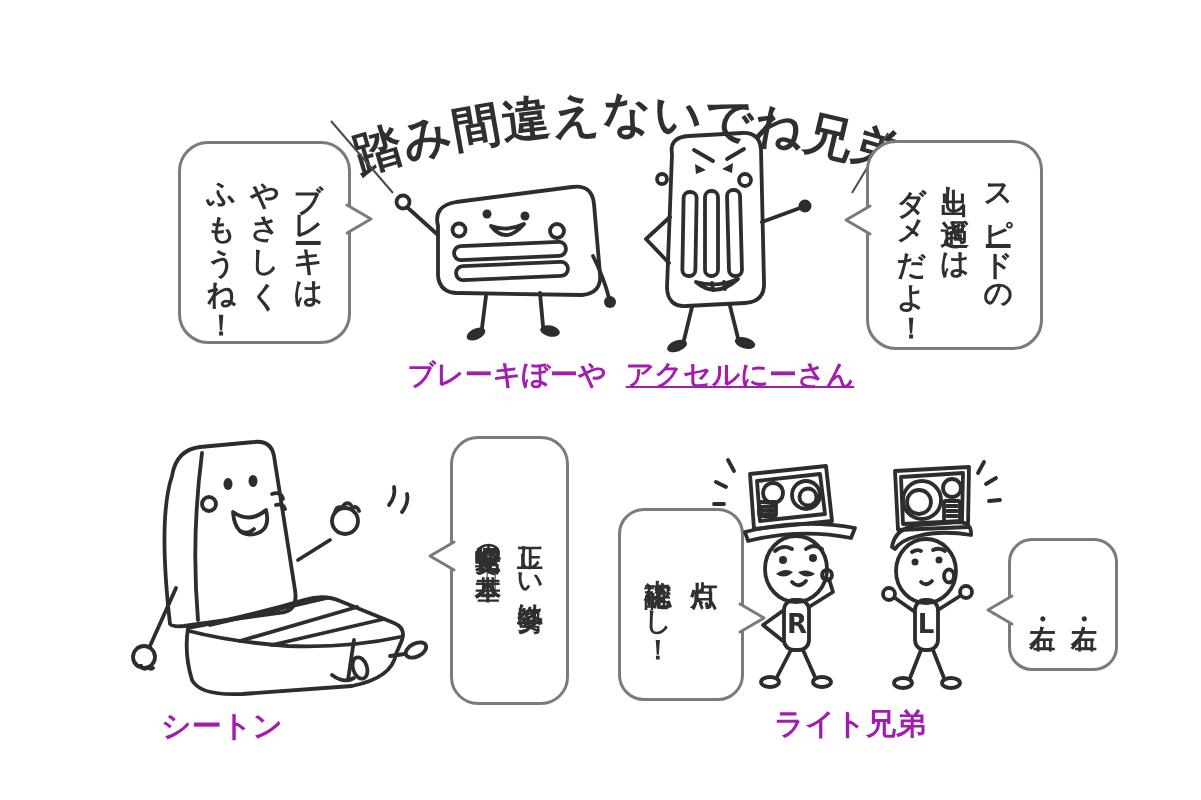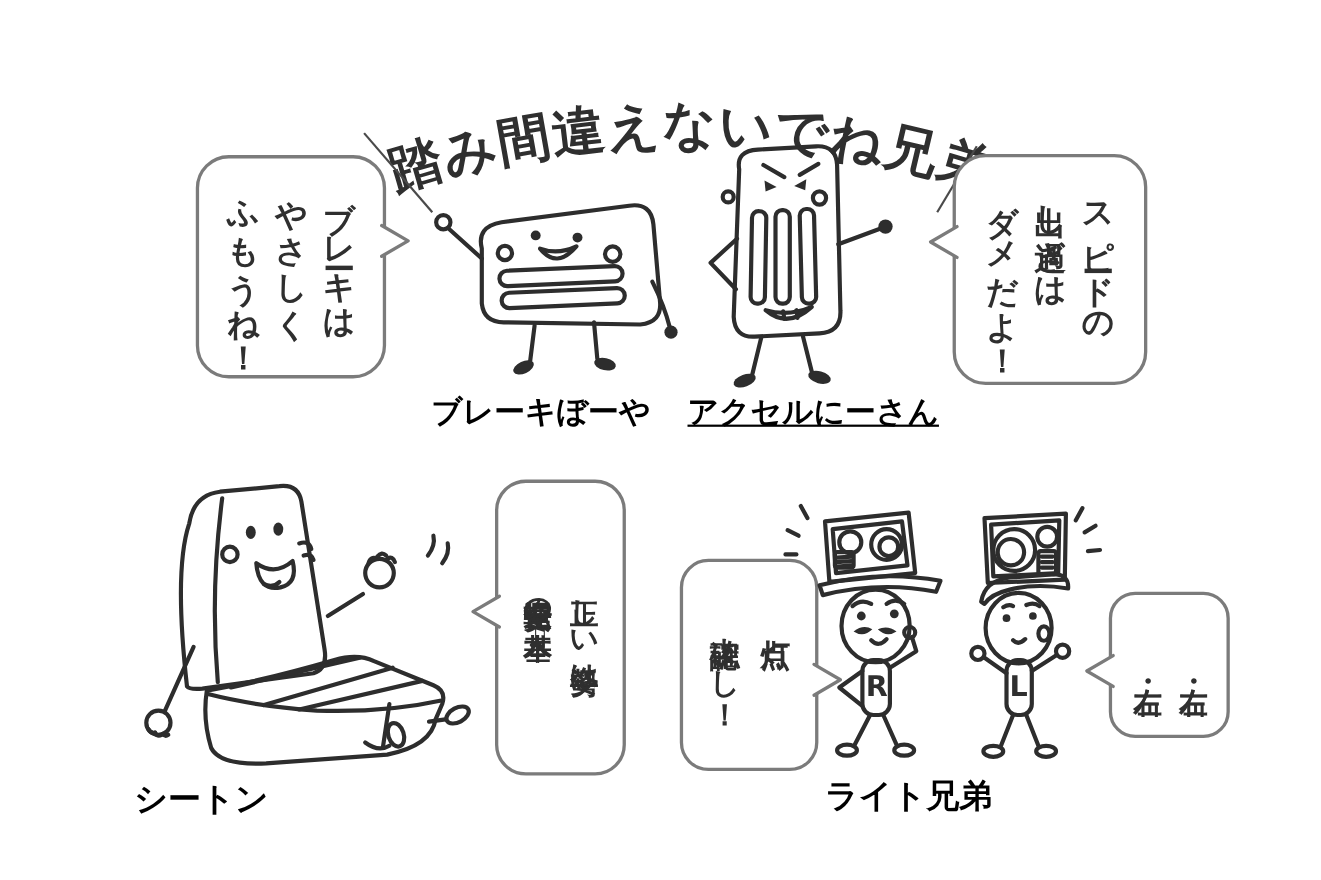--- a/index.html
+++ b/index.html
@@ -22,21 +22,21 @@
   }
   .vtext {
     writing-mode:vertical-rl; white-space:pre-line;
     font-weight:700; color:#2f2f2f; text-align:left;
     font-family:"DejaVu Sans", sans-serif;
   }
   .tail { position:absolute; overflow:visible; }
   .tail-right { right:-26px; }
   .tail-left  { left:-26px; }
   .char-label {
-    position:absolute; font-weight:700; color:#000000; 
+    position:absolute; font-weight:700; color:#a21caf; text-align:center;
     font-family:"DejaVu Sans", sans-serif;
   }
 </style>
 </head>
 <body>
 
 <div id="stage">
 
   <svg class="abs" style="left:0;top:0" width="1201" height="235" viewBox="0 0 1201 235">
     <defs>

